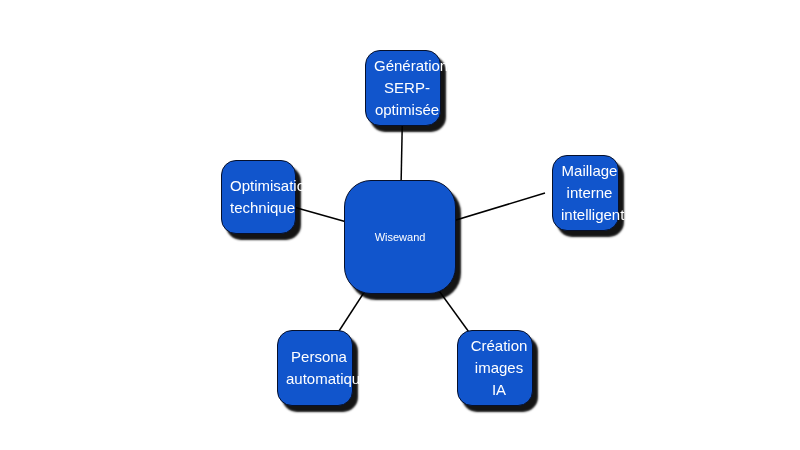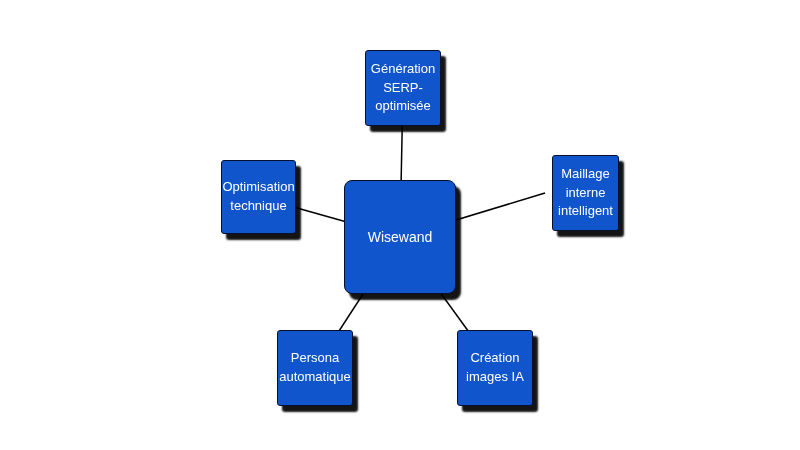--- a/index.html
+++ b/index.html
@@ -34,27 +34,28 @@
     text-align: center;
     box-shadow: 5px 6px 2px rgba(0,0,0,0.92);
     cursor: default;
   }
   .node .label {
     display: block;
     width: 100%;
     padding: 2px 4px;
   }
   .node.satellite {
-    border-radius: 3px;
-    font-size: 13px;
+    border-radius: 15px;
+    font-size: 15px;
     line-height: 1.45;
+    padding-left: 8px;
   }
   .node.hub {
-    border-radius: 8px;
-    font-size: 14px;
+    border-radius: 27px;
+    font-size: 11px;
     line-height: 1.3;
   }
   
   .pos-center        { left: 344px; top: 180px; width: 112px; height: 114px; }
   .pos-top           { left: 365px; top:  50px; width:  76px; height:  76px; }
   .pos-right         { left: 512px; top: 155px; width:  67px; height:  76px; margin-left: 40px; }
   .pos-left          { left: 221px; top: 160px; width:  75px; height:  74px; }
   .pos-bottom-left   { left: 277px; top: 330px; width:  76px; height:  76px; }
   .pos-bottom-right  { left: 457px; top: 330px; width:  76px; height:  76px; }
 </style>

